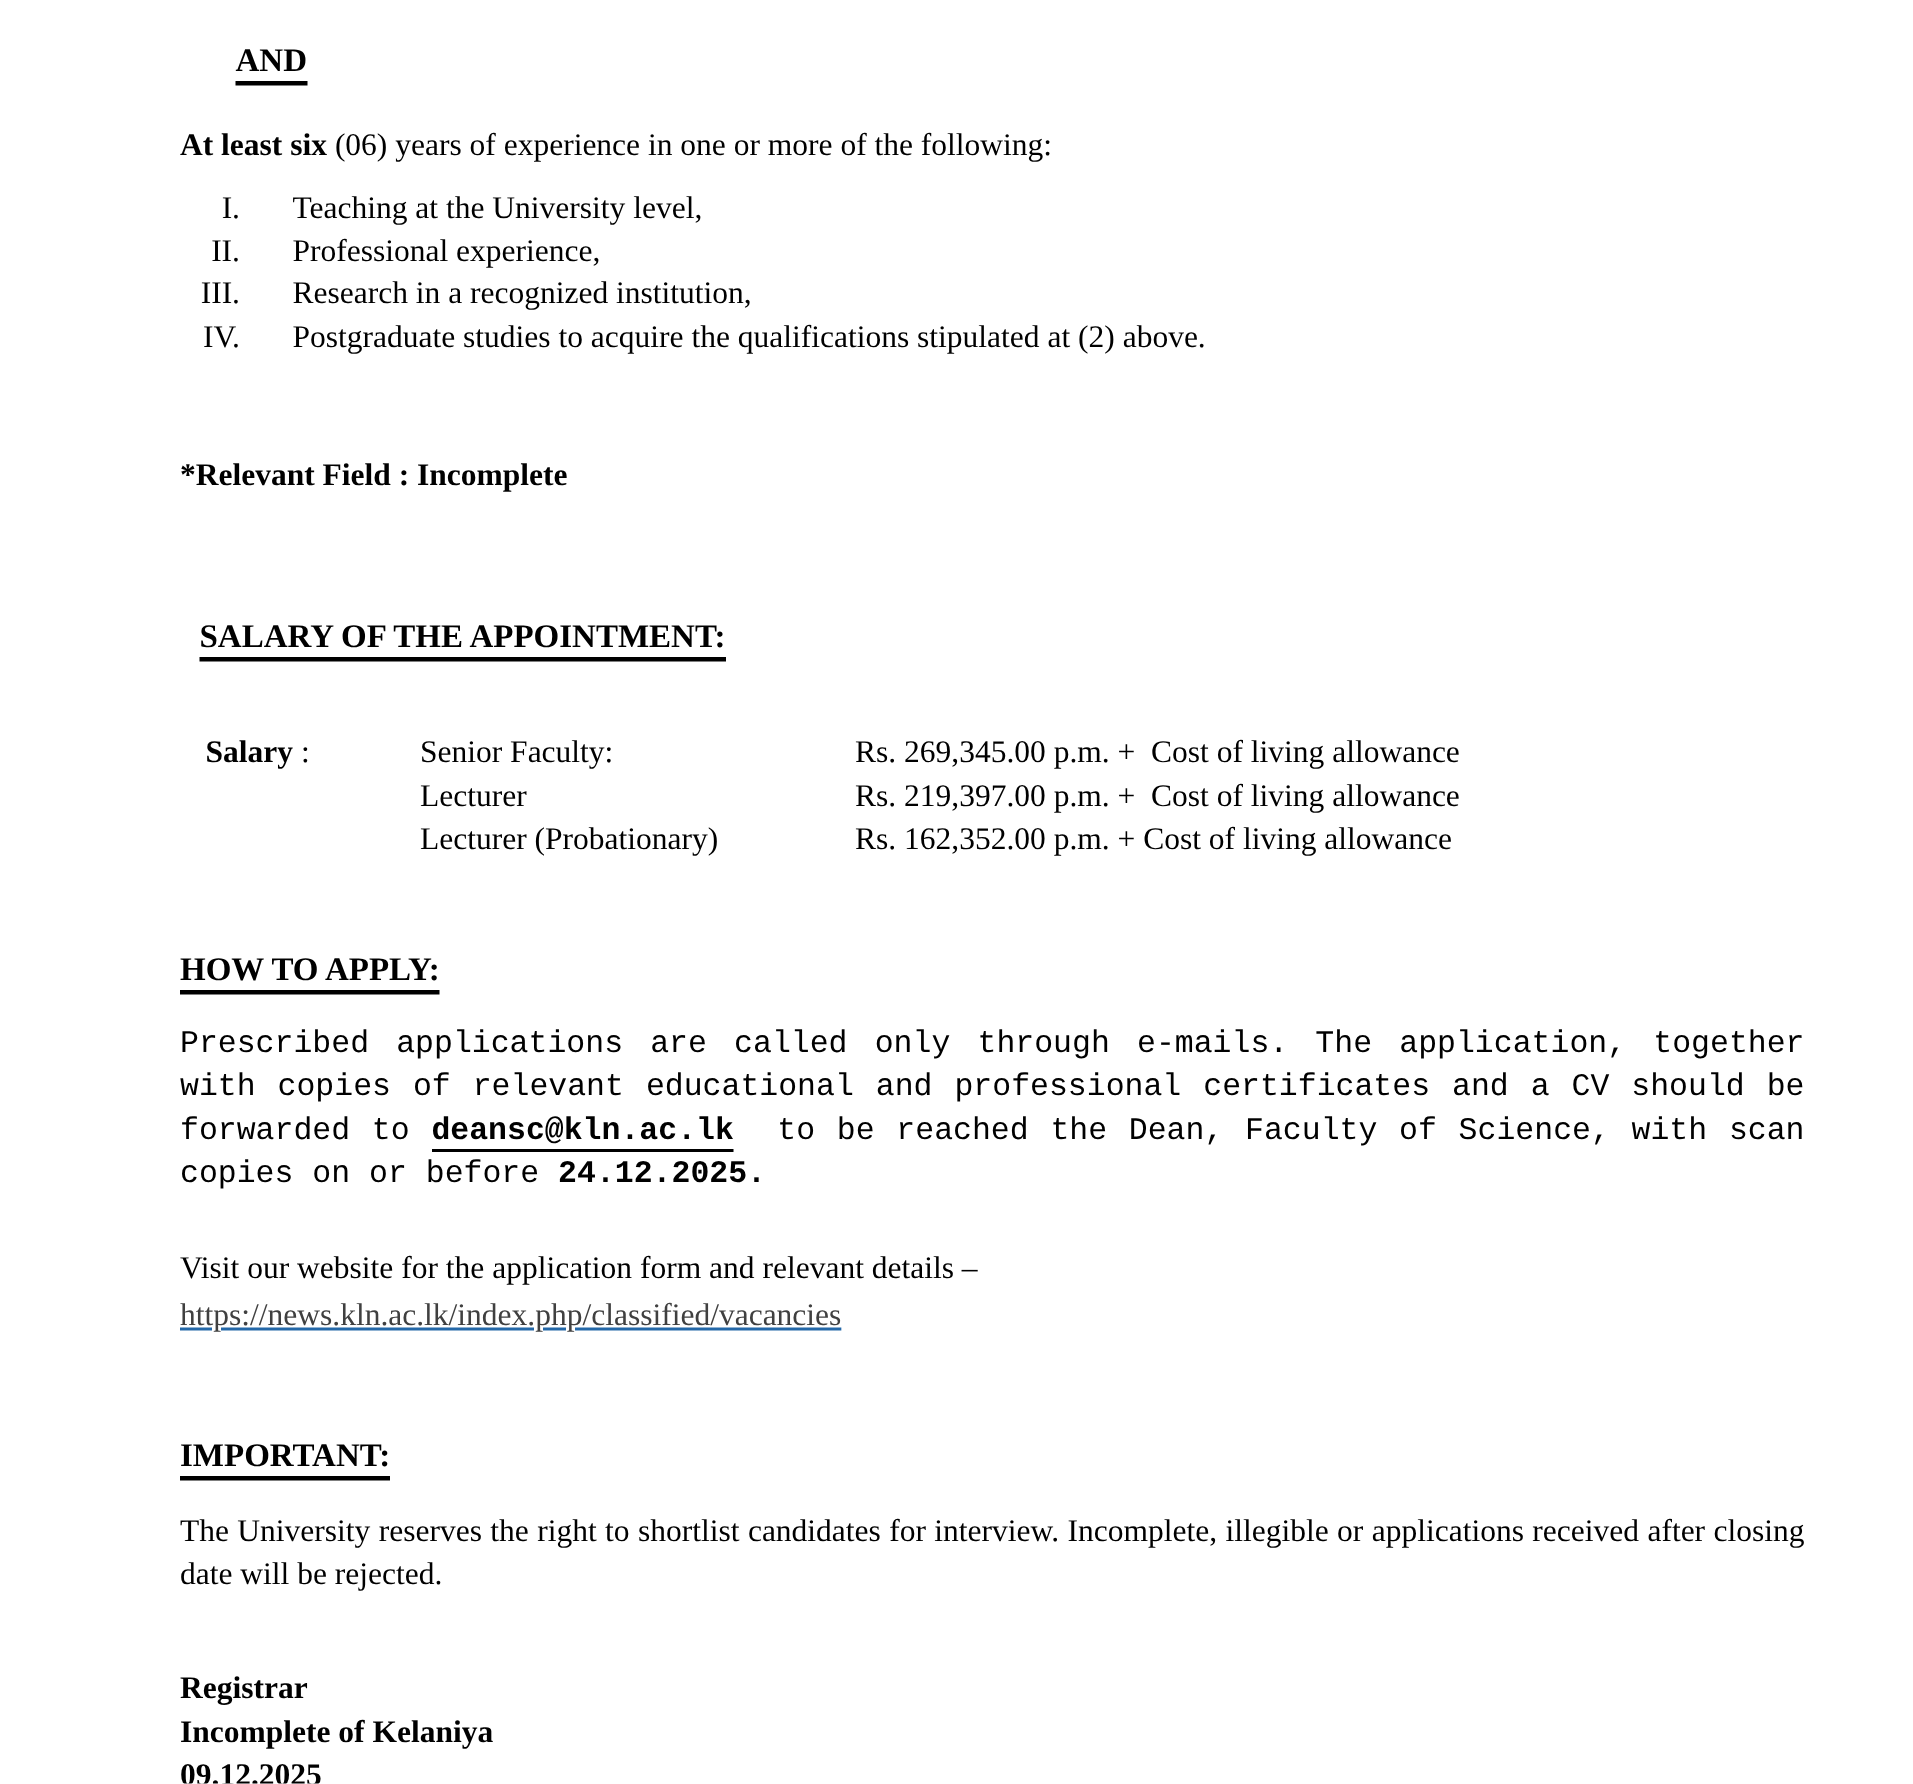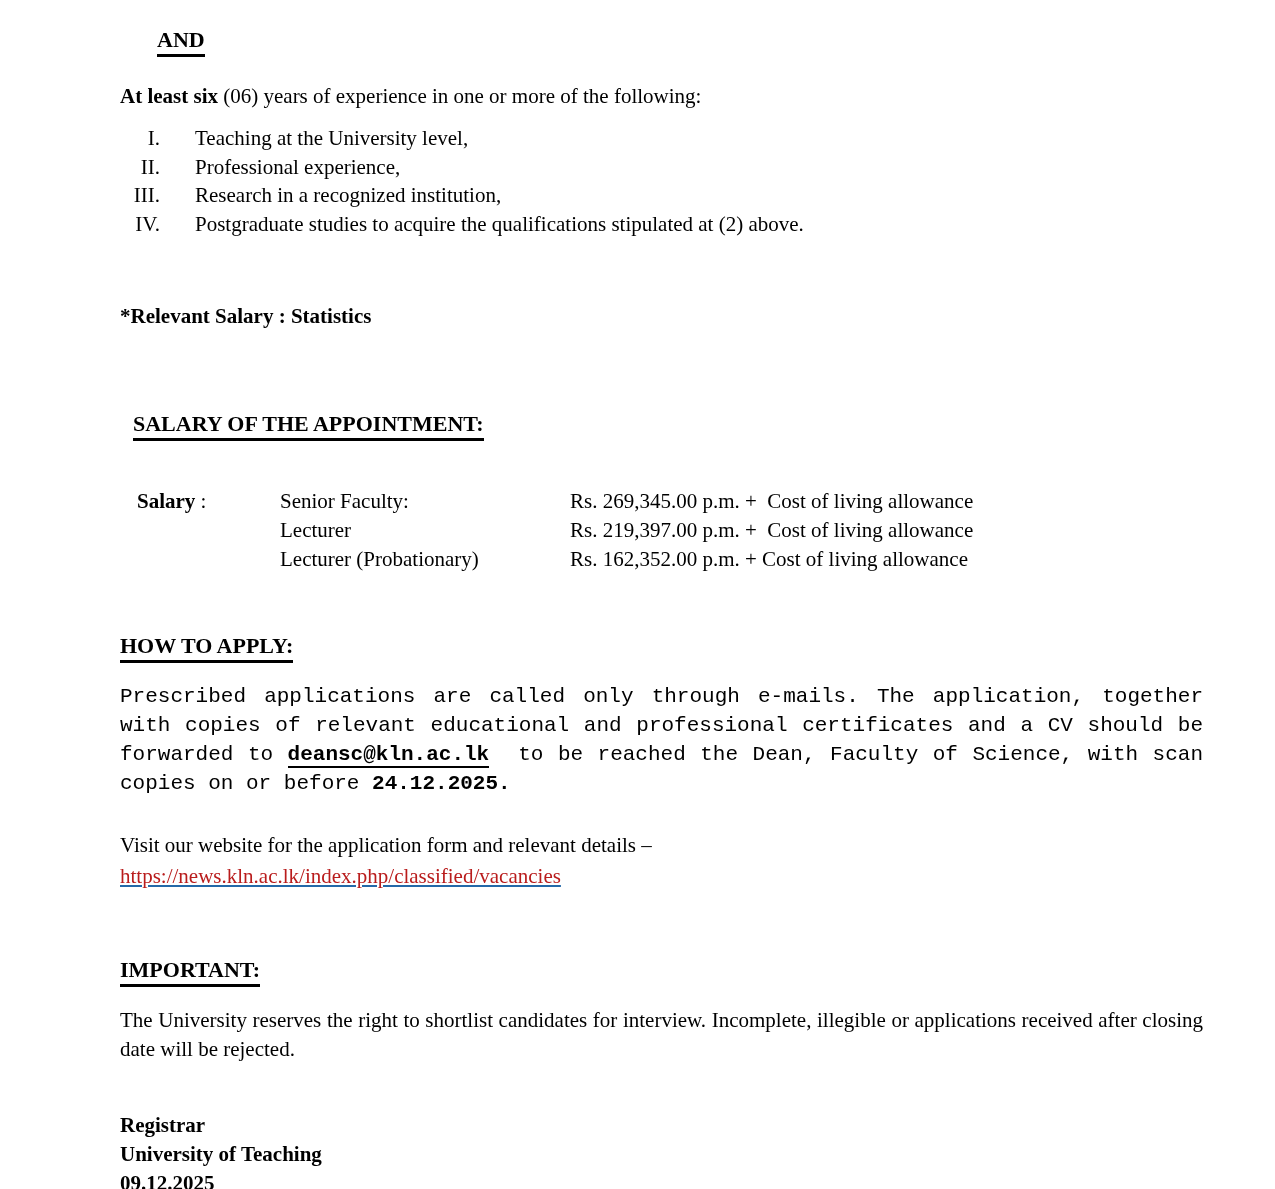--- a/index.html
+++ b/index.html
@@ -75,21 +75,21 @@
     font-weight: bold;
     color: #000000;
     text-decoration: none;
     border-bottom: 2.5px solid #000000;
     cursor: pointer;
   }
 
   
   .website-block { margin-top: 32px; line-height: 31px; }
   .website-link {
-    color: #b91c1c;
+    color: #404040;
     text-decoration: underline;
     text-decoration-color: #2468a8;
     cursor: pointer;
   }
 
   
   .important-heading { margin-top: 64px; }
   .important-para {
     margin-top: 19px;
     text-align: justify;
@@ -113,21 +113,21 @@
     <div class="numeral">I.</div>
     <div>Teaching at the University level,</div>
     <div class="numeral">II.</div>
     <div>Professional experience,</div>
     <div class="numeral">III.</div>
     <div>Research in a recognized institution,</div>
     <div class="numeral">IV.</div>
     <div>Postgraduate studies to acquire the qualifications stipulated at (2) above.</div>
   </div>
 
-  <div class="relevant-field">*Relevant Salary : Statistics</div>
+  <div class="relevant-field">*Relevant Field : Incomplete</div>
 
   <div class="salary-heading heading">
     <span class="u-line">SALARY OF THE APPOINTMENT:</span>
   </div>
 
   <div class="salary-table">
     <div class="salary-row">
       <div class="pre"><span class="b">Salary</span><span class="pre"> :</span></div>
       <div>Senior Faculty:</div>
       <div class="amount">Rs. 269,345.00 p.m. +  Cost of living allowance</div>
@@ -156,17 +156,17 @@
   </div>
 
   <div class="important-heading heading">
     <span class="u-line">IMPORTANT:</span>
   </div>
 
   <div class="important-para">The University reserves the right to shortlist candidates for interview. Incomplete, illegible or applications received after closing date will be rejected.</div>
 
   <div class="signature">
     <div>Registrar</div>
-    <div>University of Teaching</div>
+    <div>Incomplete of Kelaniya</div>
     <div>09.12.2025</div>
   </div>
 
 </div>
 
 </body></html>

